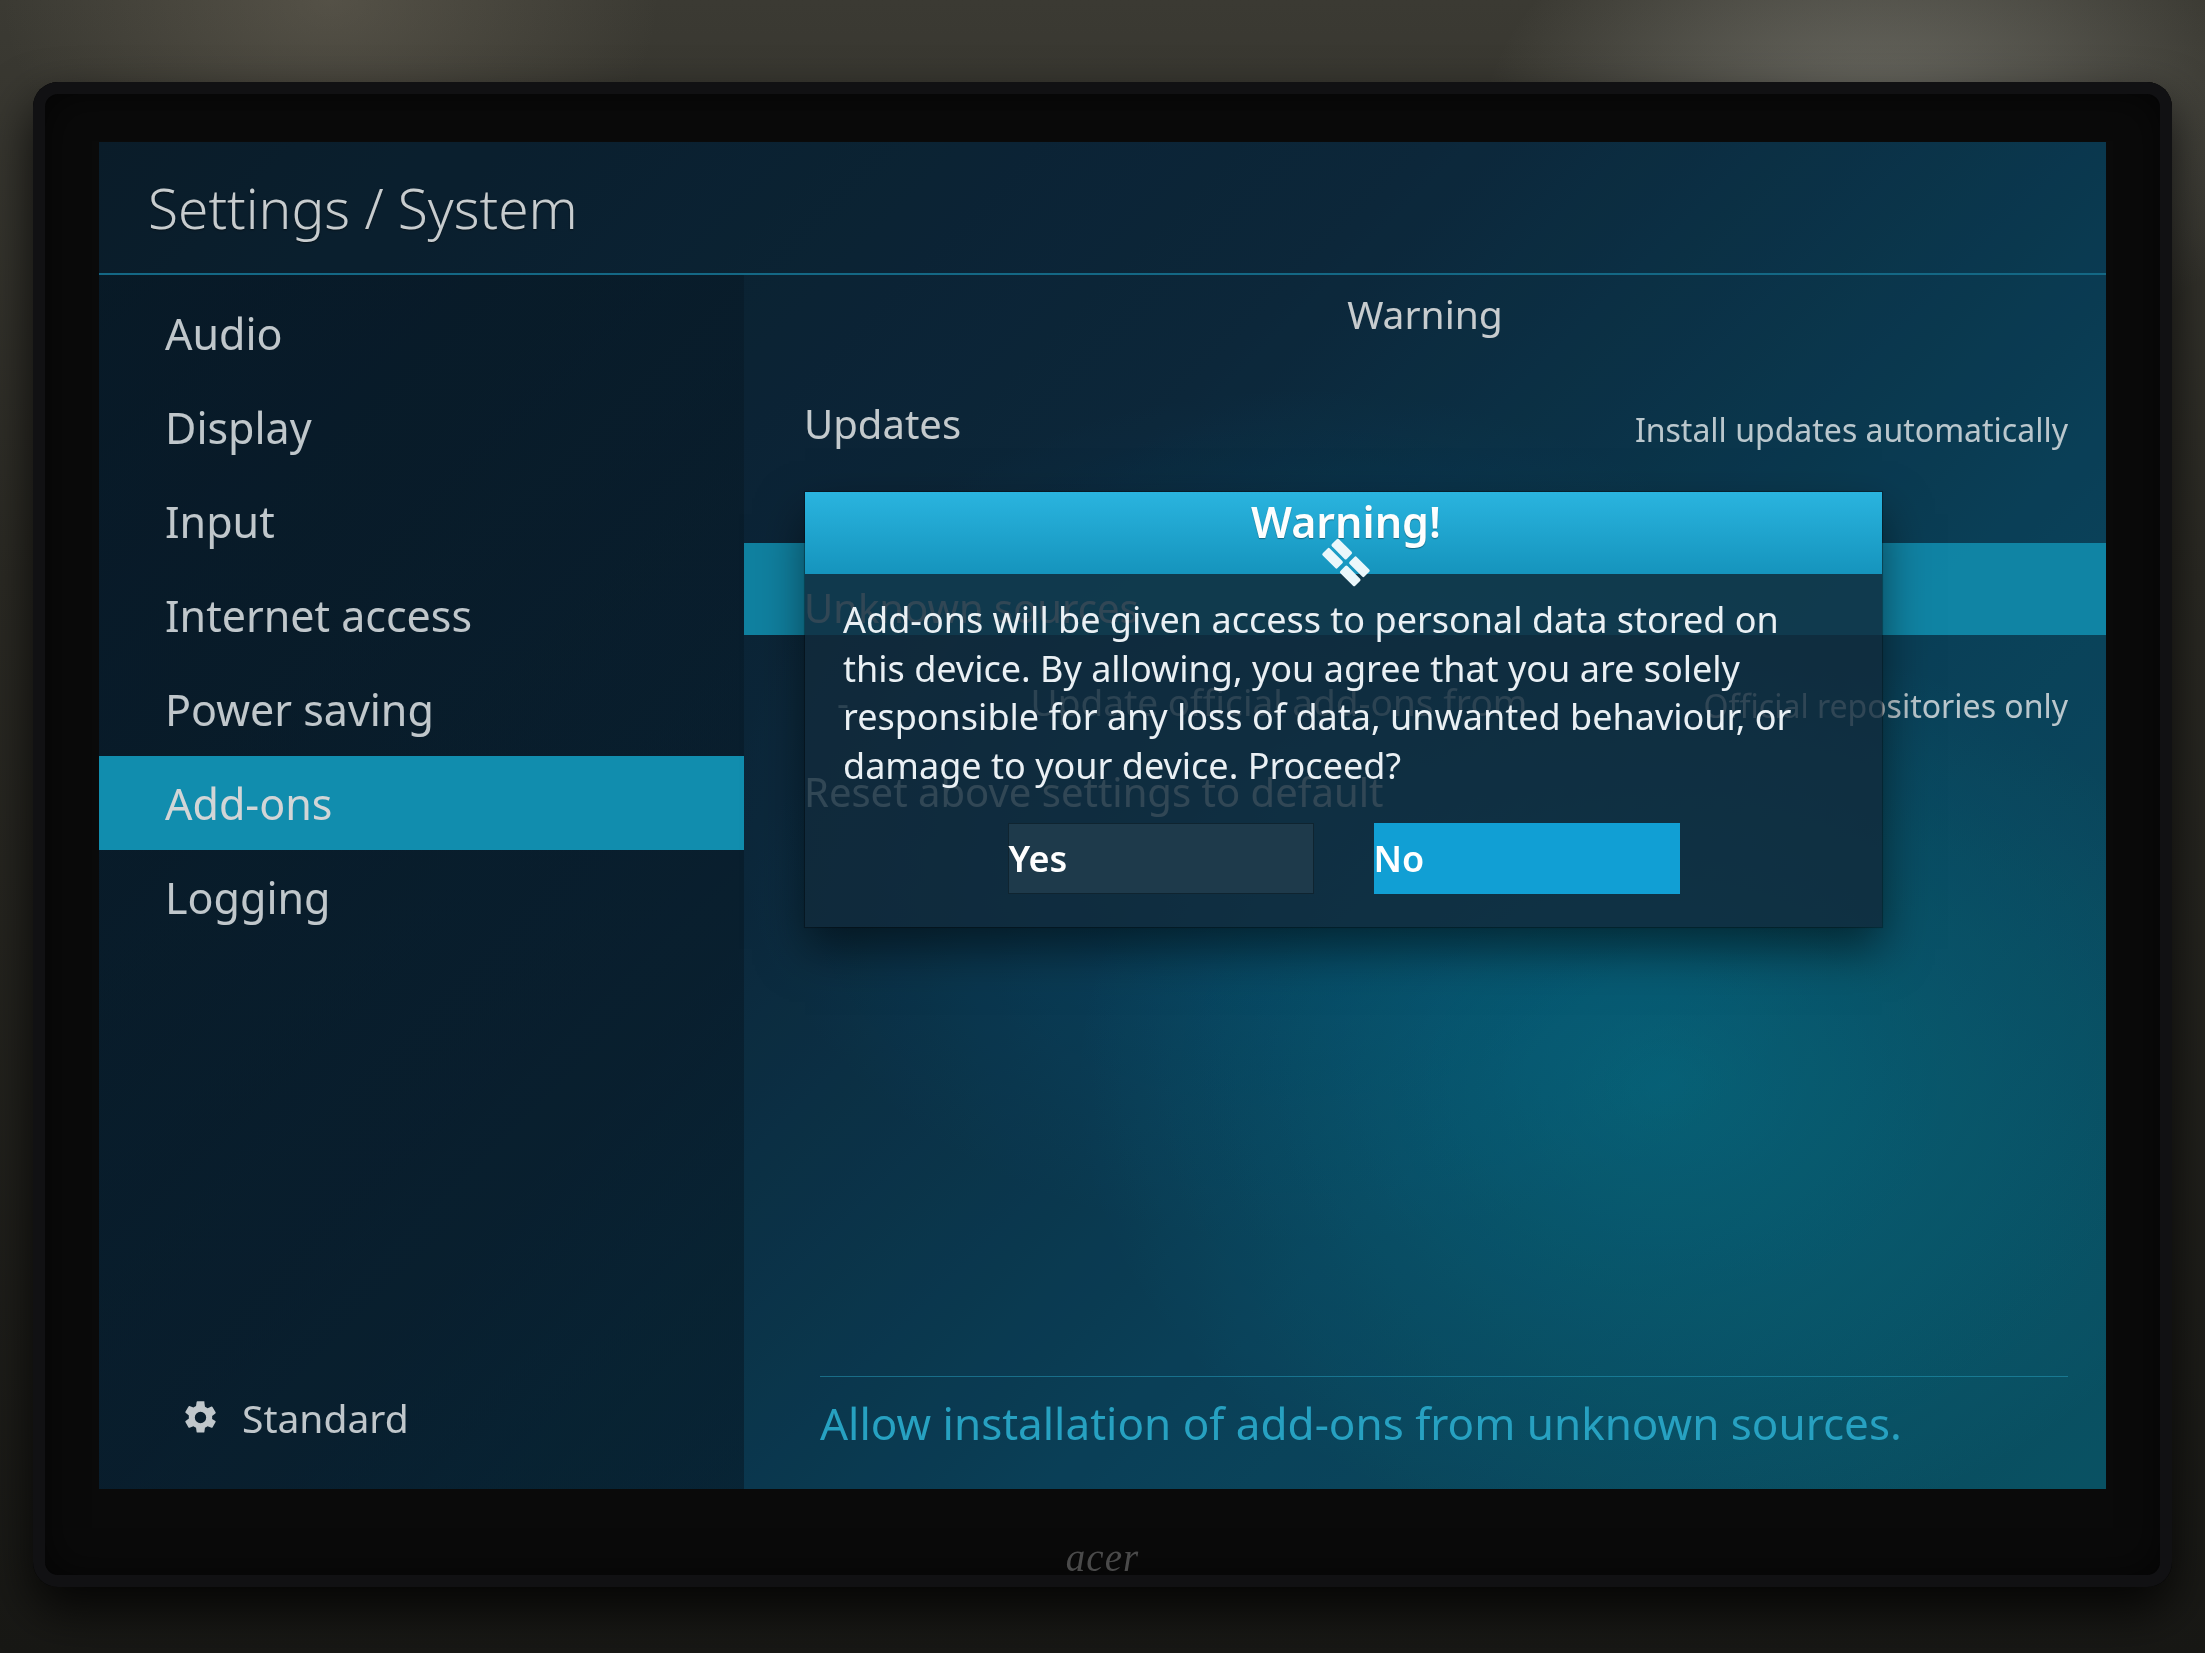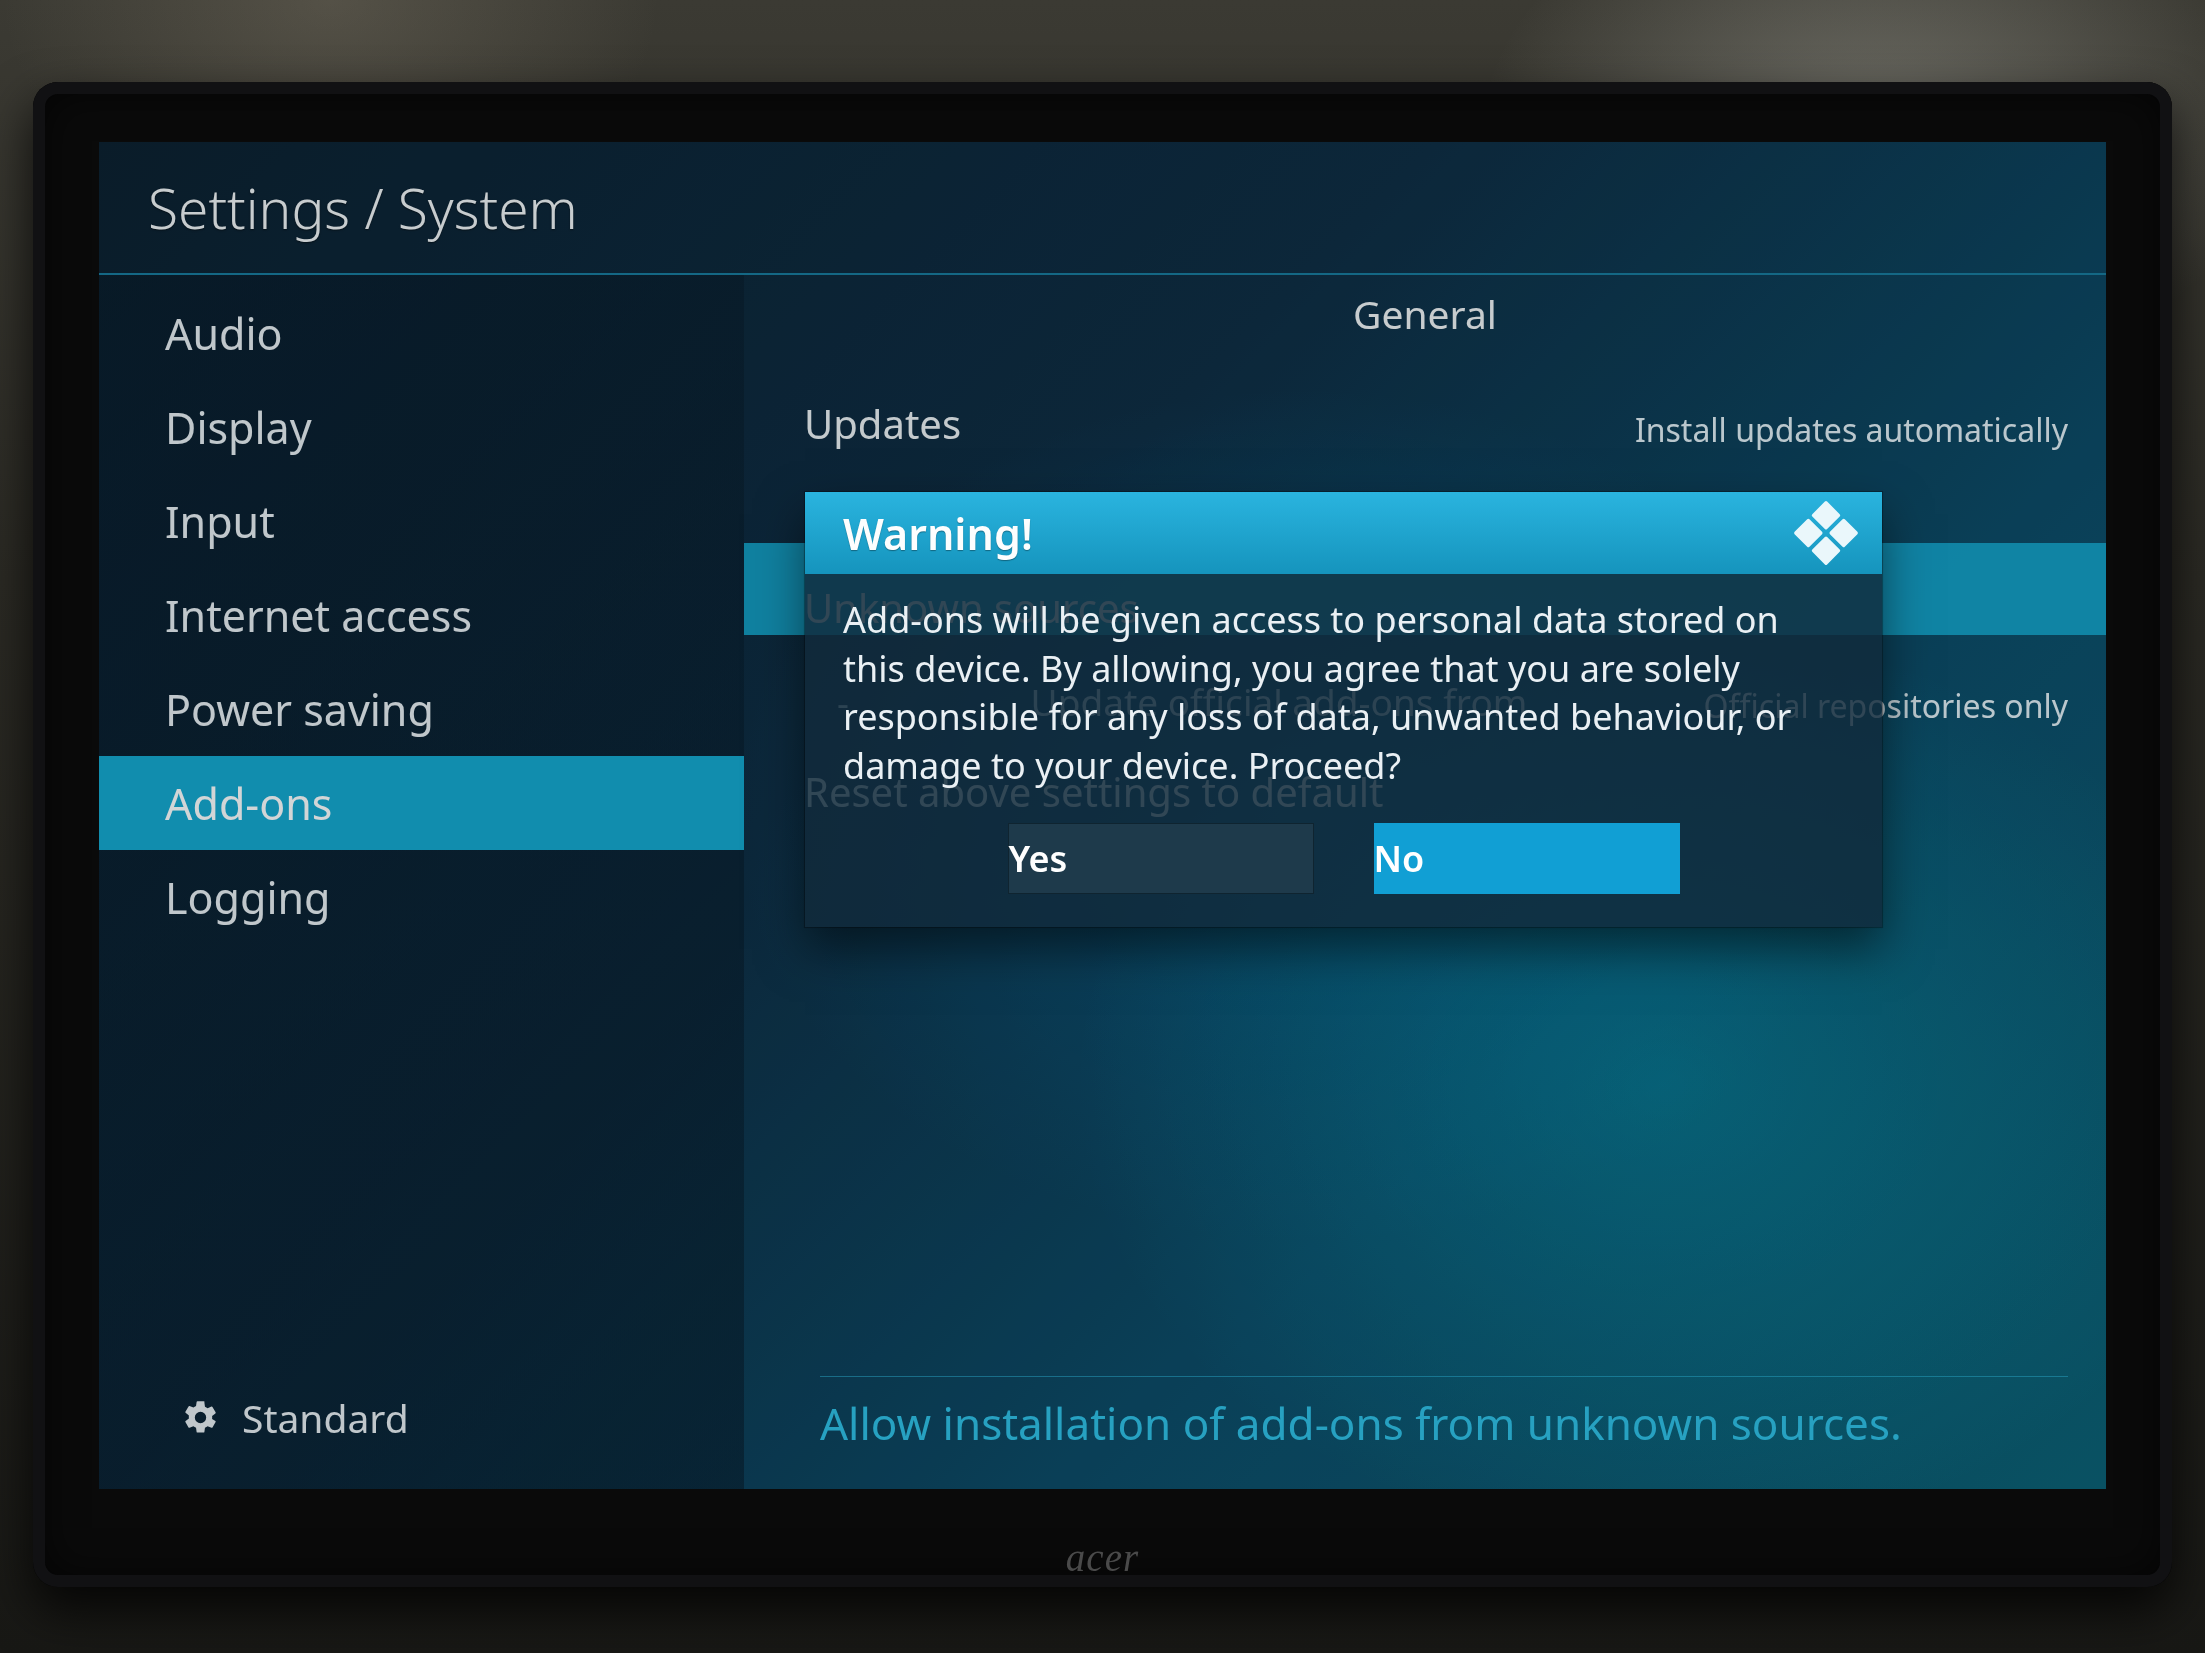--- a/index.html
+++ b/index.html
@@ -206,20 +206,21 @@
     height: 82px;
     background: linear-gradient(to bottom, #2ab4df, #1594bd);
     display: flex;
     align-items: center;
     justify-content: space-between;
     padding: 0 33px 0 38px;
     font-size: 43px;
     font-weight: 600;
     color: #fdfefe;
     text-shadow: 0 1.1px 1.1px rgba(0,0,0,0.35);
+    flex-direction: column;
   }
   .dlg-title .kodi-icon {
     width: 46px; height: 46px;
     transform: rotate(45deg);
     display: grid;
     grid-template-columns: 1fr 1fr;
     grid-template-rows: 1fr 1fr;
     gap: 3.3px;
   }
   .dlg-title .kodi-icon span {
@@ -300,21 +301,21 @@
         <span class="gear">
           <svg viewBox="0 0 24 24" fill="#e9eef2">
               <path d="M19.14,12.94a7.14,7.14,0,0,0,.05-.94,7.14,7.14,0,0,0-.05-.94l2.03-1.58a.5.5,0,0,0,.12-.64l-1.92-3.32a.5.5,0,0,0-.61-.22l-2.39.96a7.03,7.03,0,0,0-1.62-.94l-.36-2.54A.5.5,0,0,0,13.9,2h-3.8a.5.5,0,0,0-.49.42L9.25,4.96a7.03,7.03,0,0,0-1.62.94l-2.39-.96a.5.5,0,0,0-.61.22L2.71,8.48a.5.5,0,0,0,.12.64L4.86,10.7a7.14,7.14,0,0,0-.05.94,7.14,7.14,0,0,0,.05.94L2.83,14.16a.5.5,0,0,0-.12.64l1.92,3.32a.5.5,0,0,0,.61.22l2.39-.96a7.03,7.03,0,0,0,1.62.94l.36,2.54a.5.5,0,0,0,.49.42h3.8a.5.5,0,0,0,.49-.42l.36-2.54a7.03,7.03,0,0,0,1.62-.94l2.39.96a.5.5,0,0,0,.61-.22l1.92-3.32a.5.5,0,0,0-.12-.64ZM12,15.5A3.5,3.5,0,1,1,15.5,12,3.5,3.5,0,0,1,12,15.5Z"></path>
             </svg>
         </span>
         <span>Standard</span>
       </div>
     </div>
 
     <div class="panel">
-      <div class="section-title">General</div>
+      <div class="section-title">Warning</div>
       <div class="rows">
         <div class="row">
           <span>Updates</span>
           <span class="value">Install updates automatically</span>
         </div>
         <div class="row">
           <span>Show notifications</span>
           <span class="value"></span>
         </div>
         <div class="row highlight">

